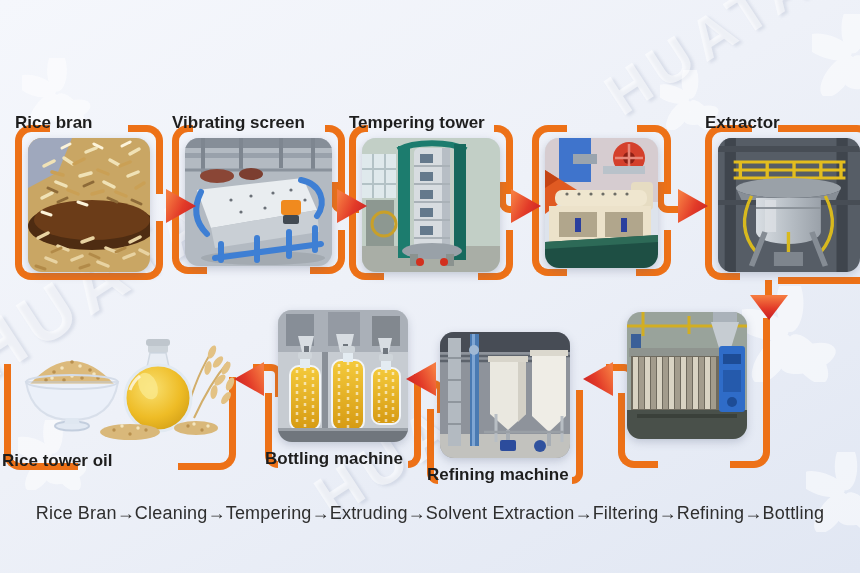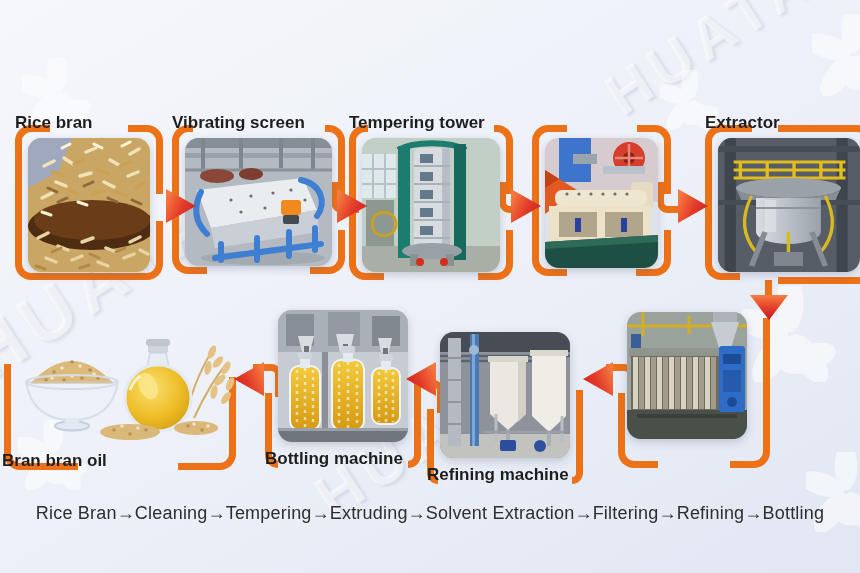--- a/index.html
+++ b/index.html
@@ -348,21 +348,21 @@
         </g>
         <path d="M42 94 L30 128 M84 94 L96 128" stroke="#858c94" stroke-width="5"></path>
         <rect x="50" y="114" width="26" height="14" fill="#7e858d"></rect>
       </svg>
     </div>
   </section>
   <i class="stub"></i>
   <div class="arrow arrow-d" style="left:750px;top:295px"></div>
 
   <section class="cell" style="left:2px;top:300px;width:250px;height:178px;--lw:116px">
-    <div class="cap bot">Bran bran oil</div>
+    <div class="cap bot">Rice tower oil</div>
     <i class="br b1-wrapL"></i>
     <i class="br b1-r"></i>
     <div class="photo cutout" style="top:14px;left:8px;right:10px;height:132px">
       <svg viewBox="0 0 232 132" preserveAspectRatio="none">
         <g stroke="#d2ae6a" stroke-width="2" fill="none">
           <path d="M176 100 C184 70 192 52 204 34"></path>
           <path d="M184 104 C196 78 206 62 218 48"></path>
         </g>
         <g fill="#e3c284">
           <ellipse cx="202" cy="38" rx="3.4" ry="7" transform="rotate(24 202 38)"></ellipse>

